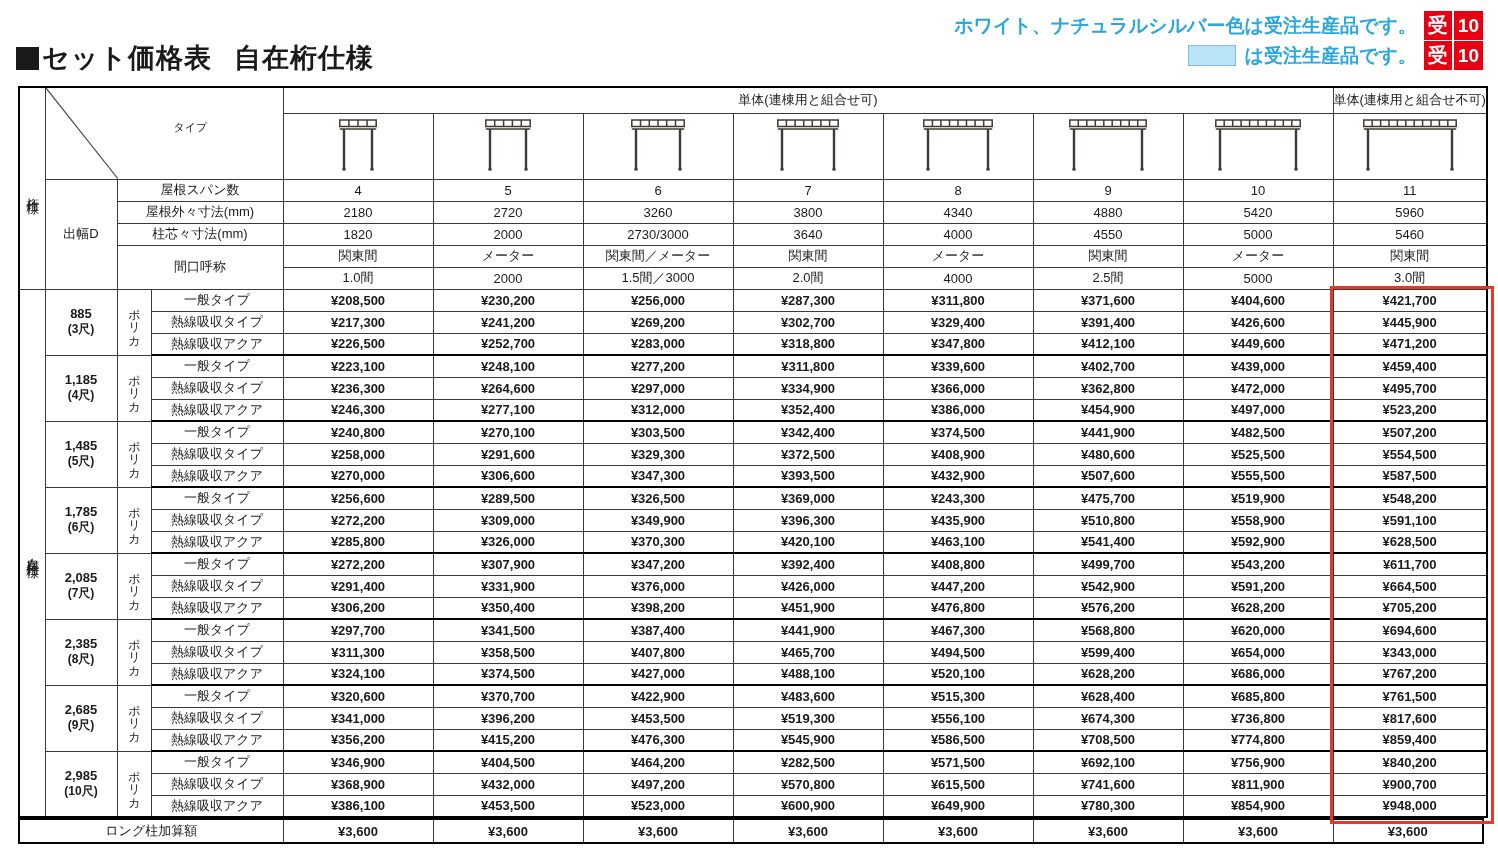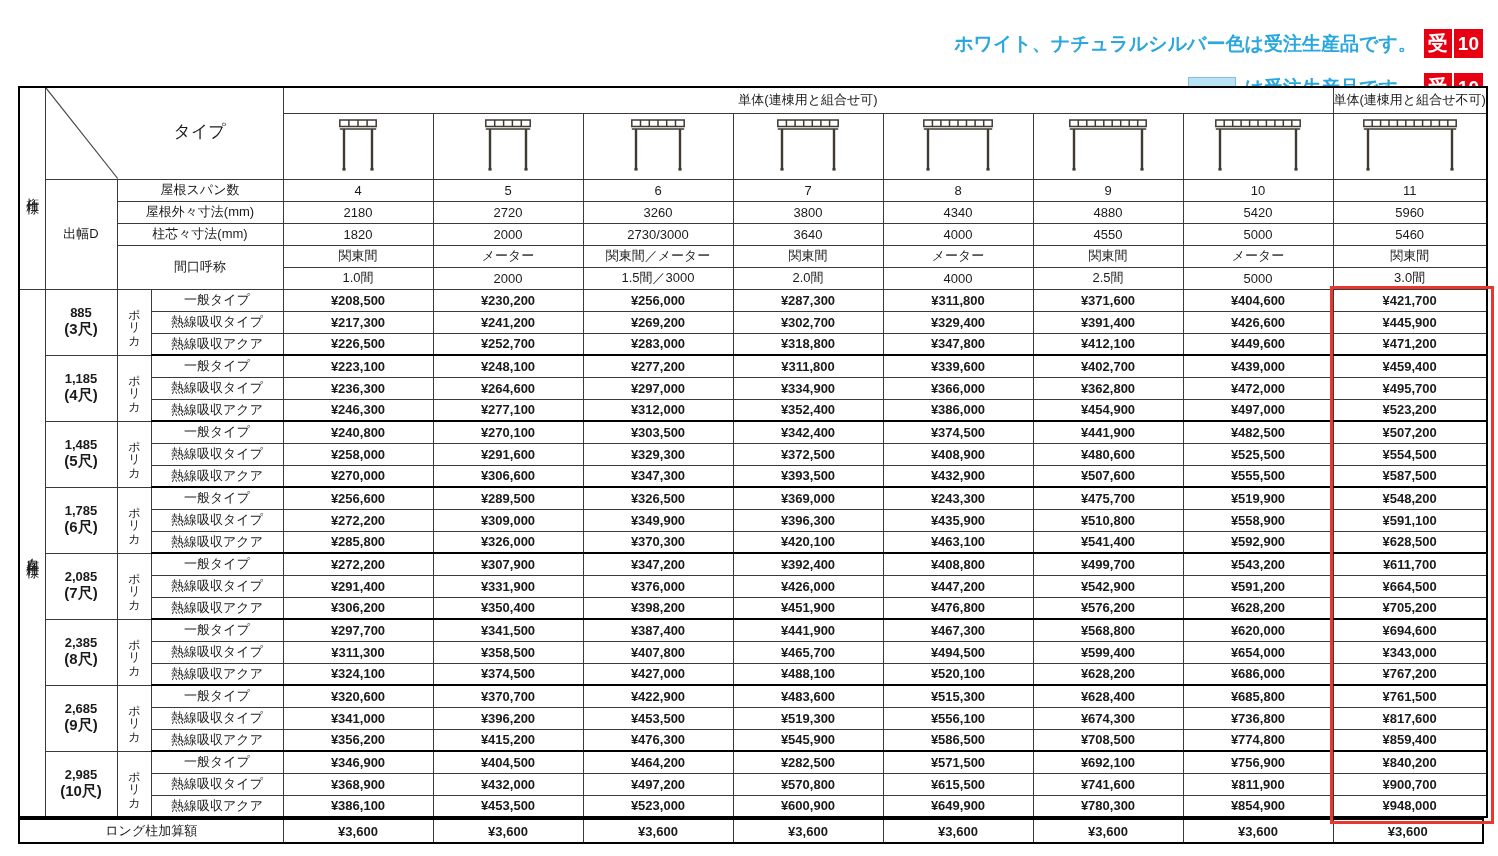--- a/index.html
+++ b/index.html
@@ -4,60 +4,66 @@
 <style>
   html,body{margin:0;padding:0;}
   .page{position:relative;width:1498px;height:856px;background:#ffffff;overflow:hidden;
         font-family:"Liberation Sans",sans-serif;color:#1a1a1a;}
   
   .title{position:absolute;left:16px;top:40px;font-size:27px;font-weight:bold;letter-spacing:1px;
          display:flex;align-items:center;}
   .title-sq{display:inline-block;width:23px;height:23px;background:#1a1a1a;margin-right:3px;}
   .title-gap{display:inline-block;width:22px;}
   
-  .notes{position:absolute;right:15px;top:29px;display:flex;flex-direction:column;align-items:flex-end;gap:15px;}
+  .notes{position:absolute;right:15px;top:11px;display:flex;flex-direction:column;align-items:flex-end;gap:1px;}
   .note-line{display:flex;align-items:center;gap:5px;font-size:19px;font-weight:bold;color:#2aa7de;}
   .badge{display:flex;align-items:stretch;background:#e60012;color:#fff;font-weight:bold;height:29px;margin-left:2px;}
   .badge .bl{font-size:20px;padding:1px 4px;border-right:2px solid #fff;display:flex;align-items:center;}
   .badge .br{font-size:19px;padding:1px 4px;display:flex;align-items:center;}
   .swatch{width:46px;height:19px;background:#b9e3f7;border:1px solid #85bedd;margin-right:4px;}
   
   #table-area{position:absolute;left:18px;top:86px;}
   table.grid{border-collapse:collapse;table-layout:fixed;border:2px solid #000;}
   table.grid td{border:1px solid #3a3a3a;padding:0;text-align:center;vertical-align:middle;
                 background:#fff;overflow:hidden;white-space:nowrap;font-size:13px;}
   tr.h26{height:26px;} tr.h66{height:66px;} tr.h22{height:22px;} tr.h24{height:24px;}
   td.gray{background:#d9d9d9;}
   td.hl{background:#b9e3f7;}
   td.band{font-size:12.5px;}
   td.small{font-size:12px;}
   td.hval{font-size:14px;}
   td.rlabel{font-size:13px;}
   td.price{text-align:right;padding-right:7px;font-weight:bold;font-size:15px;}
   td.tlabel{font-size:13px;}
   td.depthcell{font-size:15px;line-height:1.12;font-weight:bold;}
-  td.depthcell .shaku{font-size:15px;}
+  td.depthcell .shaku{font-size:12px;}
   .vtext{writing-mode:vertical-rl;text-orientation:upright;letter-spacing:2px;font-size:13px;}
   td.polcell .vtext{font-size:12px;letter-spacing:0;}
   td.corner-a{position:relative;}
   .diag{position:absolute;left:0;top:0;width:100%;height:100%;}
-  .type-label{position:absolute;left:128px;top:32px;font-size:17px;}
+  .type-label{position:absolute;left:128px;top:32px;font-size:11px;}
   td.corner-b{vertical-align:bottom;padding-bottom:6px;font-size:13.5px;}
   td.dot-b{border-bottom:1px dotted #808080;}
   td.dot-t{border-top:1px dotted #808080;margin-top:35px;}
   td.hb,td.gb{border-bottom-width:2px;border-bottom-color:#000;}
   tr.grp-end td{border-bottom-width:2px;border-bottom-color:#000;}
   table.addon{margin-top:0;}
   #red-overlay{position:absolute;border:3px solid #e8382d;pointer-events:none;z-index:5;}
 </style>
 </head>
 <body>
 
 <div class="page">
 
+  <div class="title">
+    <span class="title-sq"></span>
+    <span>セット価格表</span>
+    <span class="title-gap"></span>
+    <span>自在桁仕様</span>
+  </div>
 
   <div class="notes">
     <div class="note-line">
       <span>ホワイト、ナチュラルシルバー色は受注生産品です。</span>
       <span class="badge">
         <span class="bl">受</span>
         <span class="br">10</span>
       </span>
     </div>
     <div class="note-line">

